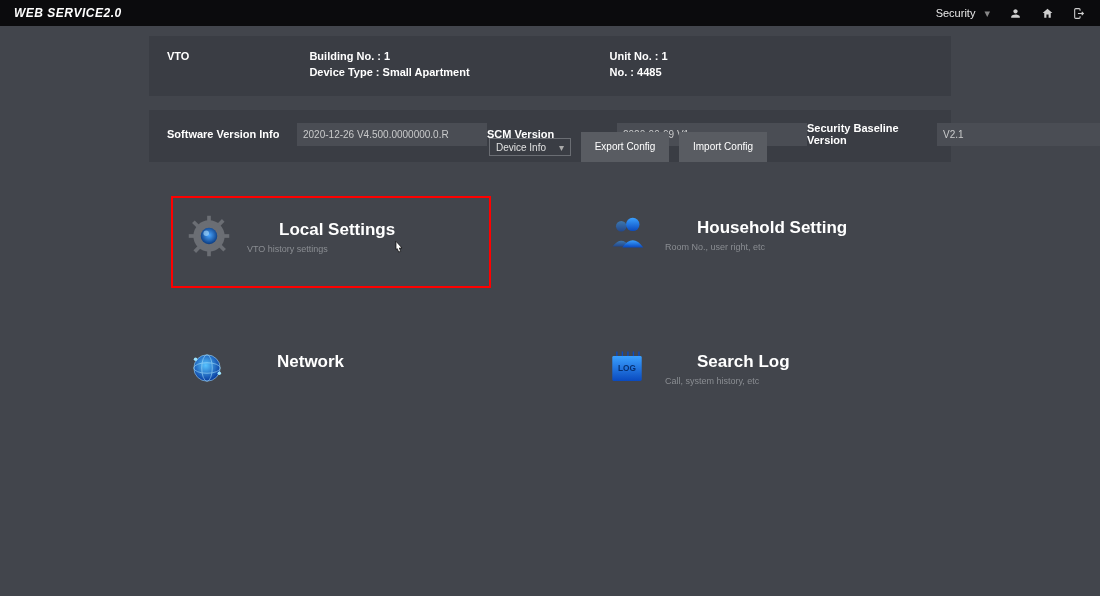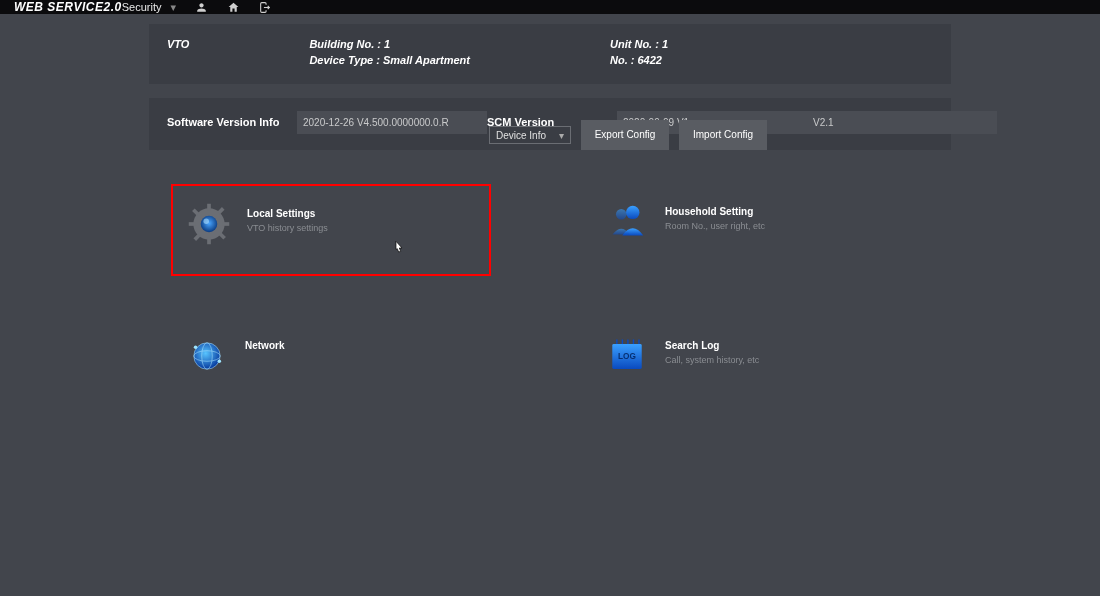--- a/index.html
+++ b/index.html
@@ -7,25 +7,25 @@
     background: #42454c;
     font-family: Arial, sans-serif;
     color: #fff;
     font-size: 11px;
     width: 1100px;
     height: 596px;
     overflow: hidden;
   }
   .topbar {
     background: #0b0b0d;
-    height: 14px;
+    height: 26px;
     display: flex;
     align-items: center;
     padding: 0 14px;
-    justify-content: flex-start;
+    justify-content: space-between;
   }
   .logo {
     font-weight: bold;
     font-style: italic;
     font-size: 12px;
     letter-spacing: 0.5px;
     color: #fff;
   }
   .topbar-right {
     display: flex;
@@ -40,21 +40,21 @@
   }
   .panel {
     background: #3a3d44;
     padding: 12px 18px;
   }
   .panel.head {
     display: flex;
     gap: 80px;
     padding: 14px 18px 18px 18px;
   }
-  .panel.head .col { display: flex; flex-direction: column; gap: 4px; font-style: italic; }
+  .panel.head .col { display: flex; flex-direction: column; gap: 4px; }
   .panel.head .label { font-weight: bold; font-size: 11px; color: #fff; }
   .spacer { height: 14px; }
   .panel.ver {
     display: flex;
     flex-direction: row;
     gap: 0;
     padding: 14px 18px 18px 18px;
     position: relative;
   }
   .ver-row {
@@ -128,21 +128,21 @@
     position: relative;
   }
   .tile.highlight {
     border: 2.5px solid #ff0000;
   }
   .tile-icon {
     width: 48px; height: 48px;
     display: flex; align-items: center; justify-content: center;
   }
   .tile-text { display: flex; flex-direction: column; gap: 4px; margin-top: 8px;}
-  .tile-title { font-weight: bold; font-size: 10px; color: #fff; }
+  .tile-title { font-weight: bold; font-size: 17px; color: #fff; margin-left: 32px; }
   .tile-sub { font-size: 9px; color: #8a8d92; }
   .cursor {
     position: absolute;
     left: 390px; top: 240px;
     width: 16px; height: 20px;
     pointer-events: none;
     z-index: 20;
   }
 </style>
 </head>
@@ -179,36 +179,37 @@
   <div class="panel head">
     <div class="col">
       <span class="label">VTO</span>
     </div>
     <div class="col" style="margin-left:40px;">
       <span class="label">Building No. : 1</span>
       <span class="label">Device Type : Small Apartment</span>
     </div>
     <div class="col" style="margin-left:60px;">
       <span class="label">Unit No. : 1</span>
-      <span class="label">No. : 6422</span>
+      <span class="label">No. : 4485</span>
     </div>
   </div>
 
   <div class="spacer"></div>
 
   <div class="panel ver">
     <div class="ver-row">
       <span class="ver-label">Software Version Info</span>
       <input class="ro-input" readonly="" value="2020-12-26 V4.500.0000000.0.R" style="">
     </div>
     <div class="ver-row">
       <span class="ver-label">SCM Version</span>
       <input class="ro-input" readonly="" value="2020-09-09 V1" style="">
     </div>
     <div class="ver-row">
+      <span class="ver-label">Security Baseline Version</span>
       <input class="ro-input" readonly="" value="V2.1" style="">
     </div>
 
     <div class="ver-controls">
       <div class="select">
         <span>Device Info</span>
         <span style="color:#aaa;">▾</span>
       </div>
       <button class="btn">Export Config</button>
       <button class="btn">Import Config</button>

